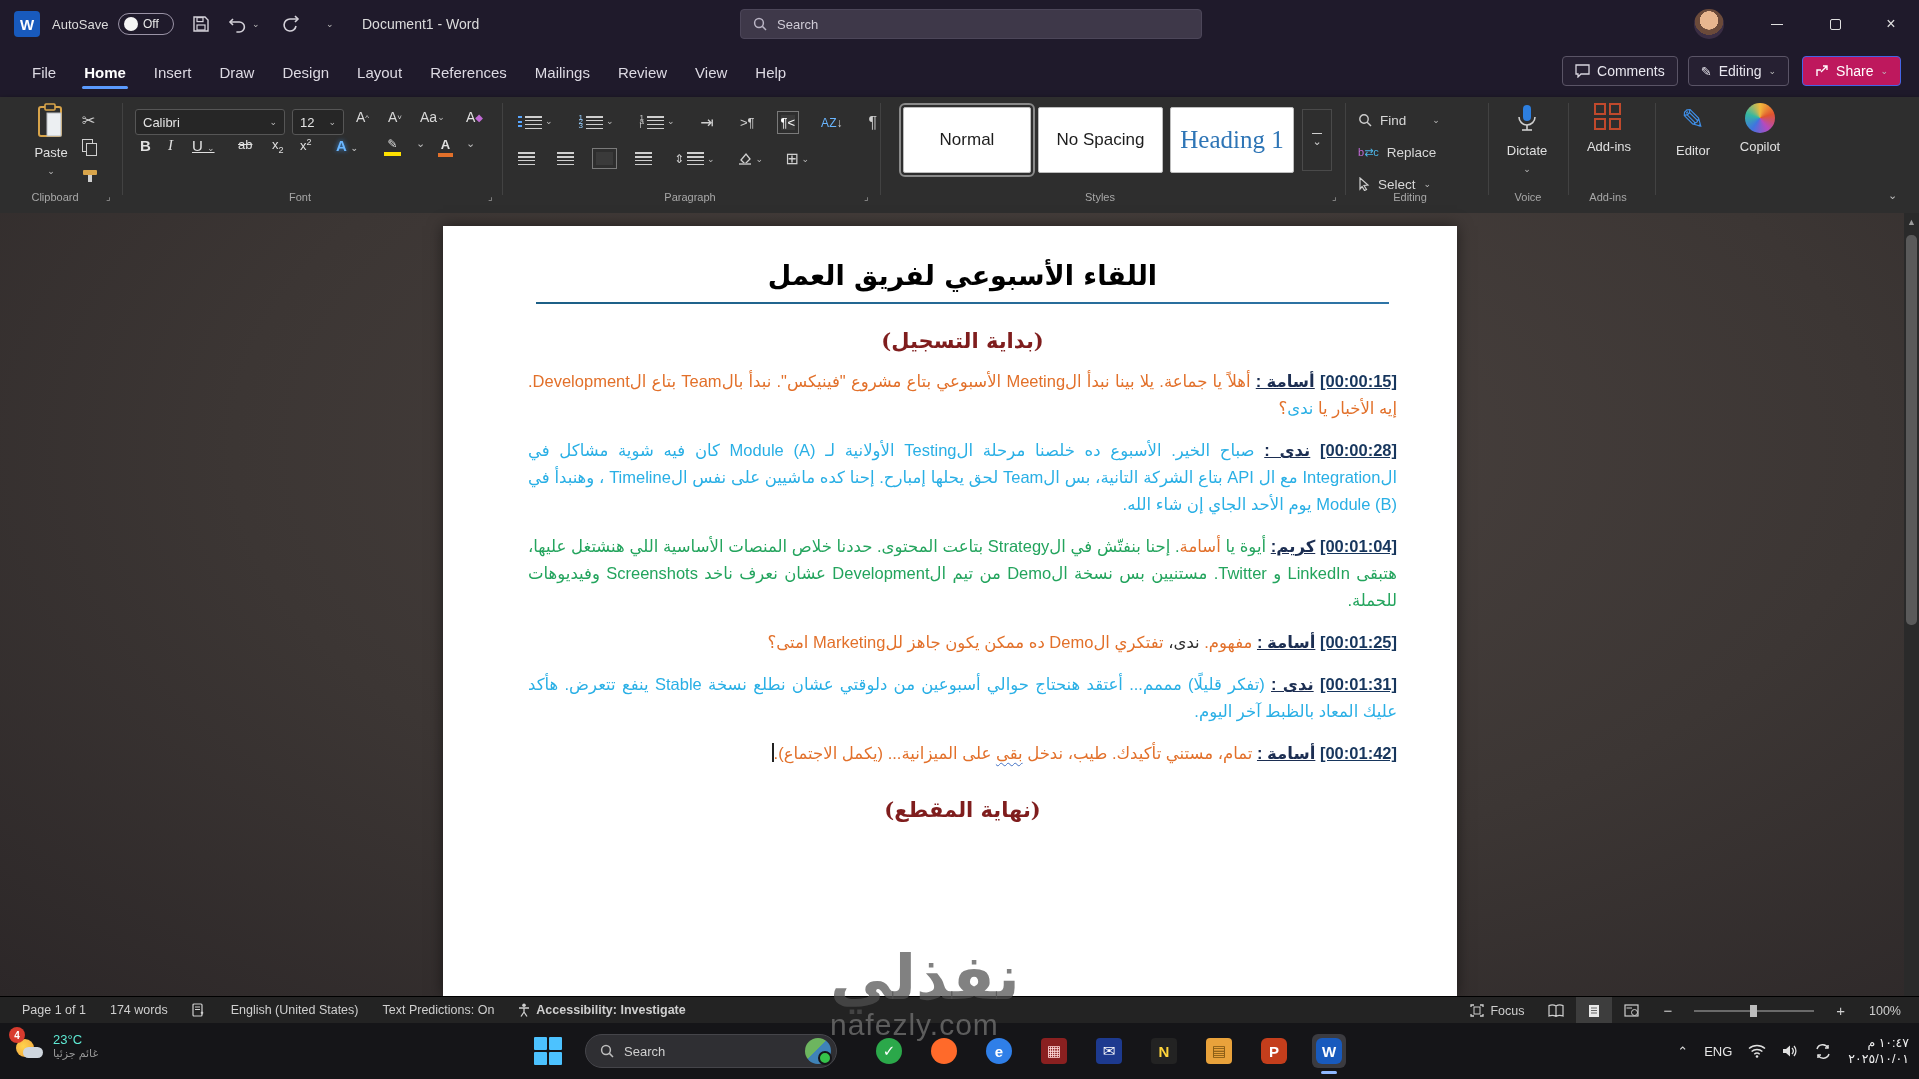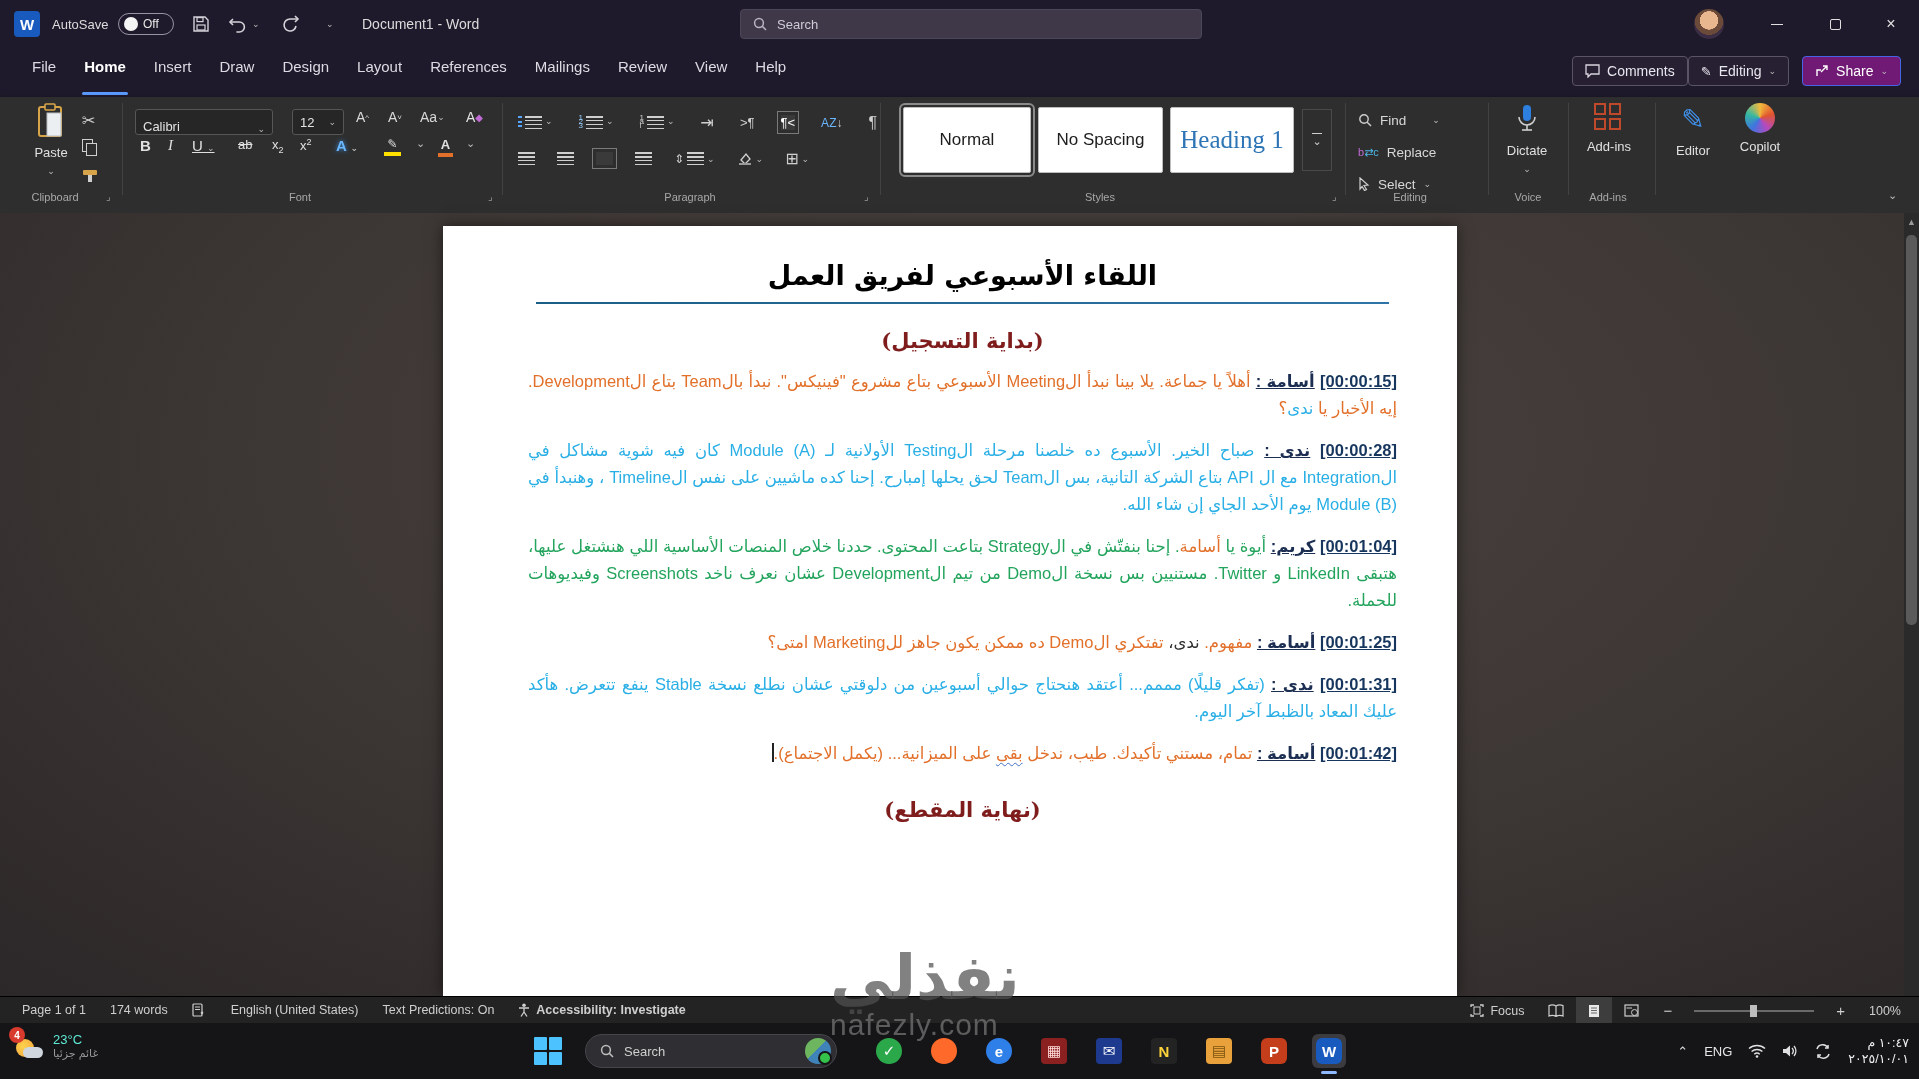--- a/index.html
+++ b/index.html
@@ -17,29 +17,29 @@
                      display:flex; align-items:center; gap:5px; padding:0 5px; font-size:12px; color:#e8e8e8; }
   #autosave-knob { width:14px; height:14px; background:#f5f5f5; border-radius:50%; }
   #title-search { position:absolute; left:740px; top:9px; width:462px; height:30px; background:#3e3849; border:1px solid #4c4659;
                   border-radius:4px; display:flex; align-items:center; padding:0 12px; gap:10px; color:#cfcbd6; font-size:13px; }
   #avatar { position:absolute; left:1694px; top:9px; width:30px; height:30px; border-radius:50%;
             background:radial-gradient(circle at 50% 38%, #e8b68f 0 38%, #6b4a3a 39% 60%, #3b2e44 61%); }
   .winbtn { position:absolute; top:0; width:46px; height:48px; display:flex; align-items:center; justify-content:center; color:#e0e0e0; }
 
   
   #menubar { position:absolute; left:0; top:48px; width:1778px; height:49px; background:#1f1a2b; display:flex;
-             padding-left:18px; gap:4px; }
+             align-items:center; padding-left:18px; gap:4px; }
   .menu-tab { padding:10px 14px; font-size:15px; color:#dddae3; position:relative; cursor:default; }
   .menu-tab.active { font-weight:bold; color:#fff; }
   .menu-tab.active::after { content:""; position:absolute; left:12px; right:12px; bottom:2px; height:3px;
                             background:#5b9bff; border-radius:2px; }
-  #menu-right { position:absolute; right:130px; top:56px; display:flex; gap:0; }
+  #menu-right { position:absolute; right:130px; top:56px; display:flex; gap:10px; }
   .chip { height:30px; border:1px solid #5a5466; border-radius:4px; display:flex; align-items:center; gap:7px;
           padding:0 12px; color:#e8e6ee; font-size:14px; background:#262032; }
-  #share-chip { position:absolute; right:18px; top:56px; background:#701a75; border-color:#4565e6; color:#fff; }
+  #share-chip { position:absolute; right:18px; top:56px; background:#be185d; border-color:#4565e6; color:#fff; }
 
   
   #ribbon { position:absolute; left:0; top:97px; width:1919px; height:116px; background:#2e2e2e;
             box-shadow:0 2px 6px rgba(0,0,0,.55); color:#d8d8d8; }
   .vsep { position:absolute; top:6px; height:92px; width:1px; background:#424242; }
   .grp-label { position:absolute; top:94px; font-size:11px; color:#a8a8a8; text-align:center; }
   .launcher { position:absolute; top:94px; font-size:10px; color:#9a9a9a; }
   .rbtn { display:inline-flex; align-items:center; justify-content:center; color:#d8d8d8; font-size:14px; }
   .combo { position:absolute; height:26px; background:#262626; border:1px solid #565656; border-radius:3px;
            display:flex; align-items:center; justify-content:space-between; padding:0 7px; font-size:13px; color:#e3e3e3; }
@@ -223,21 +223,21 @@
       </div>
   </div>
   <div class="abs" style="left:82px; top:72px;">
     <svg width="16" height="14" viewBox="0 0 16 14">
       <rect x="1" y="1" width="14" height="5" rx="1" fill="#d8a44a"></rect>
         <rect x="6" y="6" width="4" height="7" fill="#cfcfcf"></rect>
     </svg>
   </div>
   <div class="vsep" style="left:122px;"></div>
 
-  <div class="combo" style="left:135px; top:12px; width:138px;align-items:flex-end;">
+  <div class="combo" style="left:135px; top:12px; width:150px;">
     <span>Calibri</span>
       <span class="caret">⌄</span>
   </div>
   <div class="combo" style="left:292px; top:12px; width:52px;">
     <span>12</span>
       <span class="caret">⌄</span>
   </div>
   <div class="abs rbtn" style="left:356px; top:12px;">A<sup style="font-size:8px;">^</sup></div>
   <div class="abs rbtn" style="left:388px; top:12px;">A<sub style="font-size:8px;">˅</sub></div>
   <div class="abs rbtn" style="left:420px; top:12px;">Aa <span class="caret">⌄</span></div>

